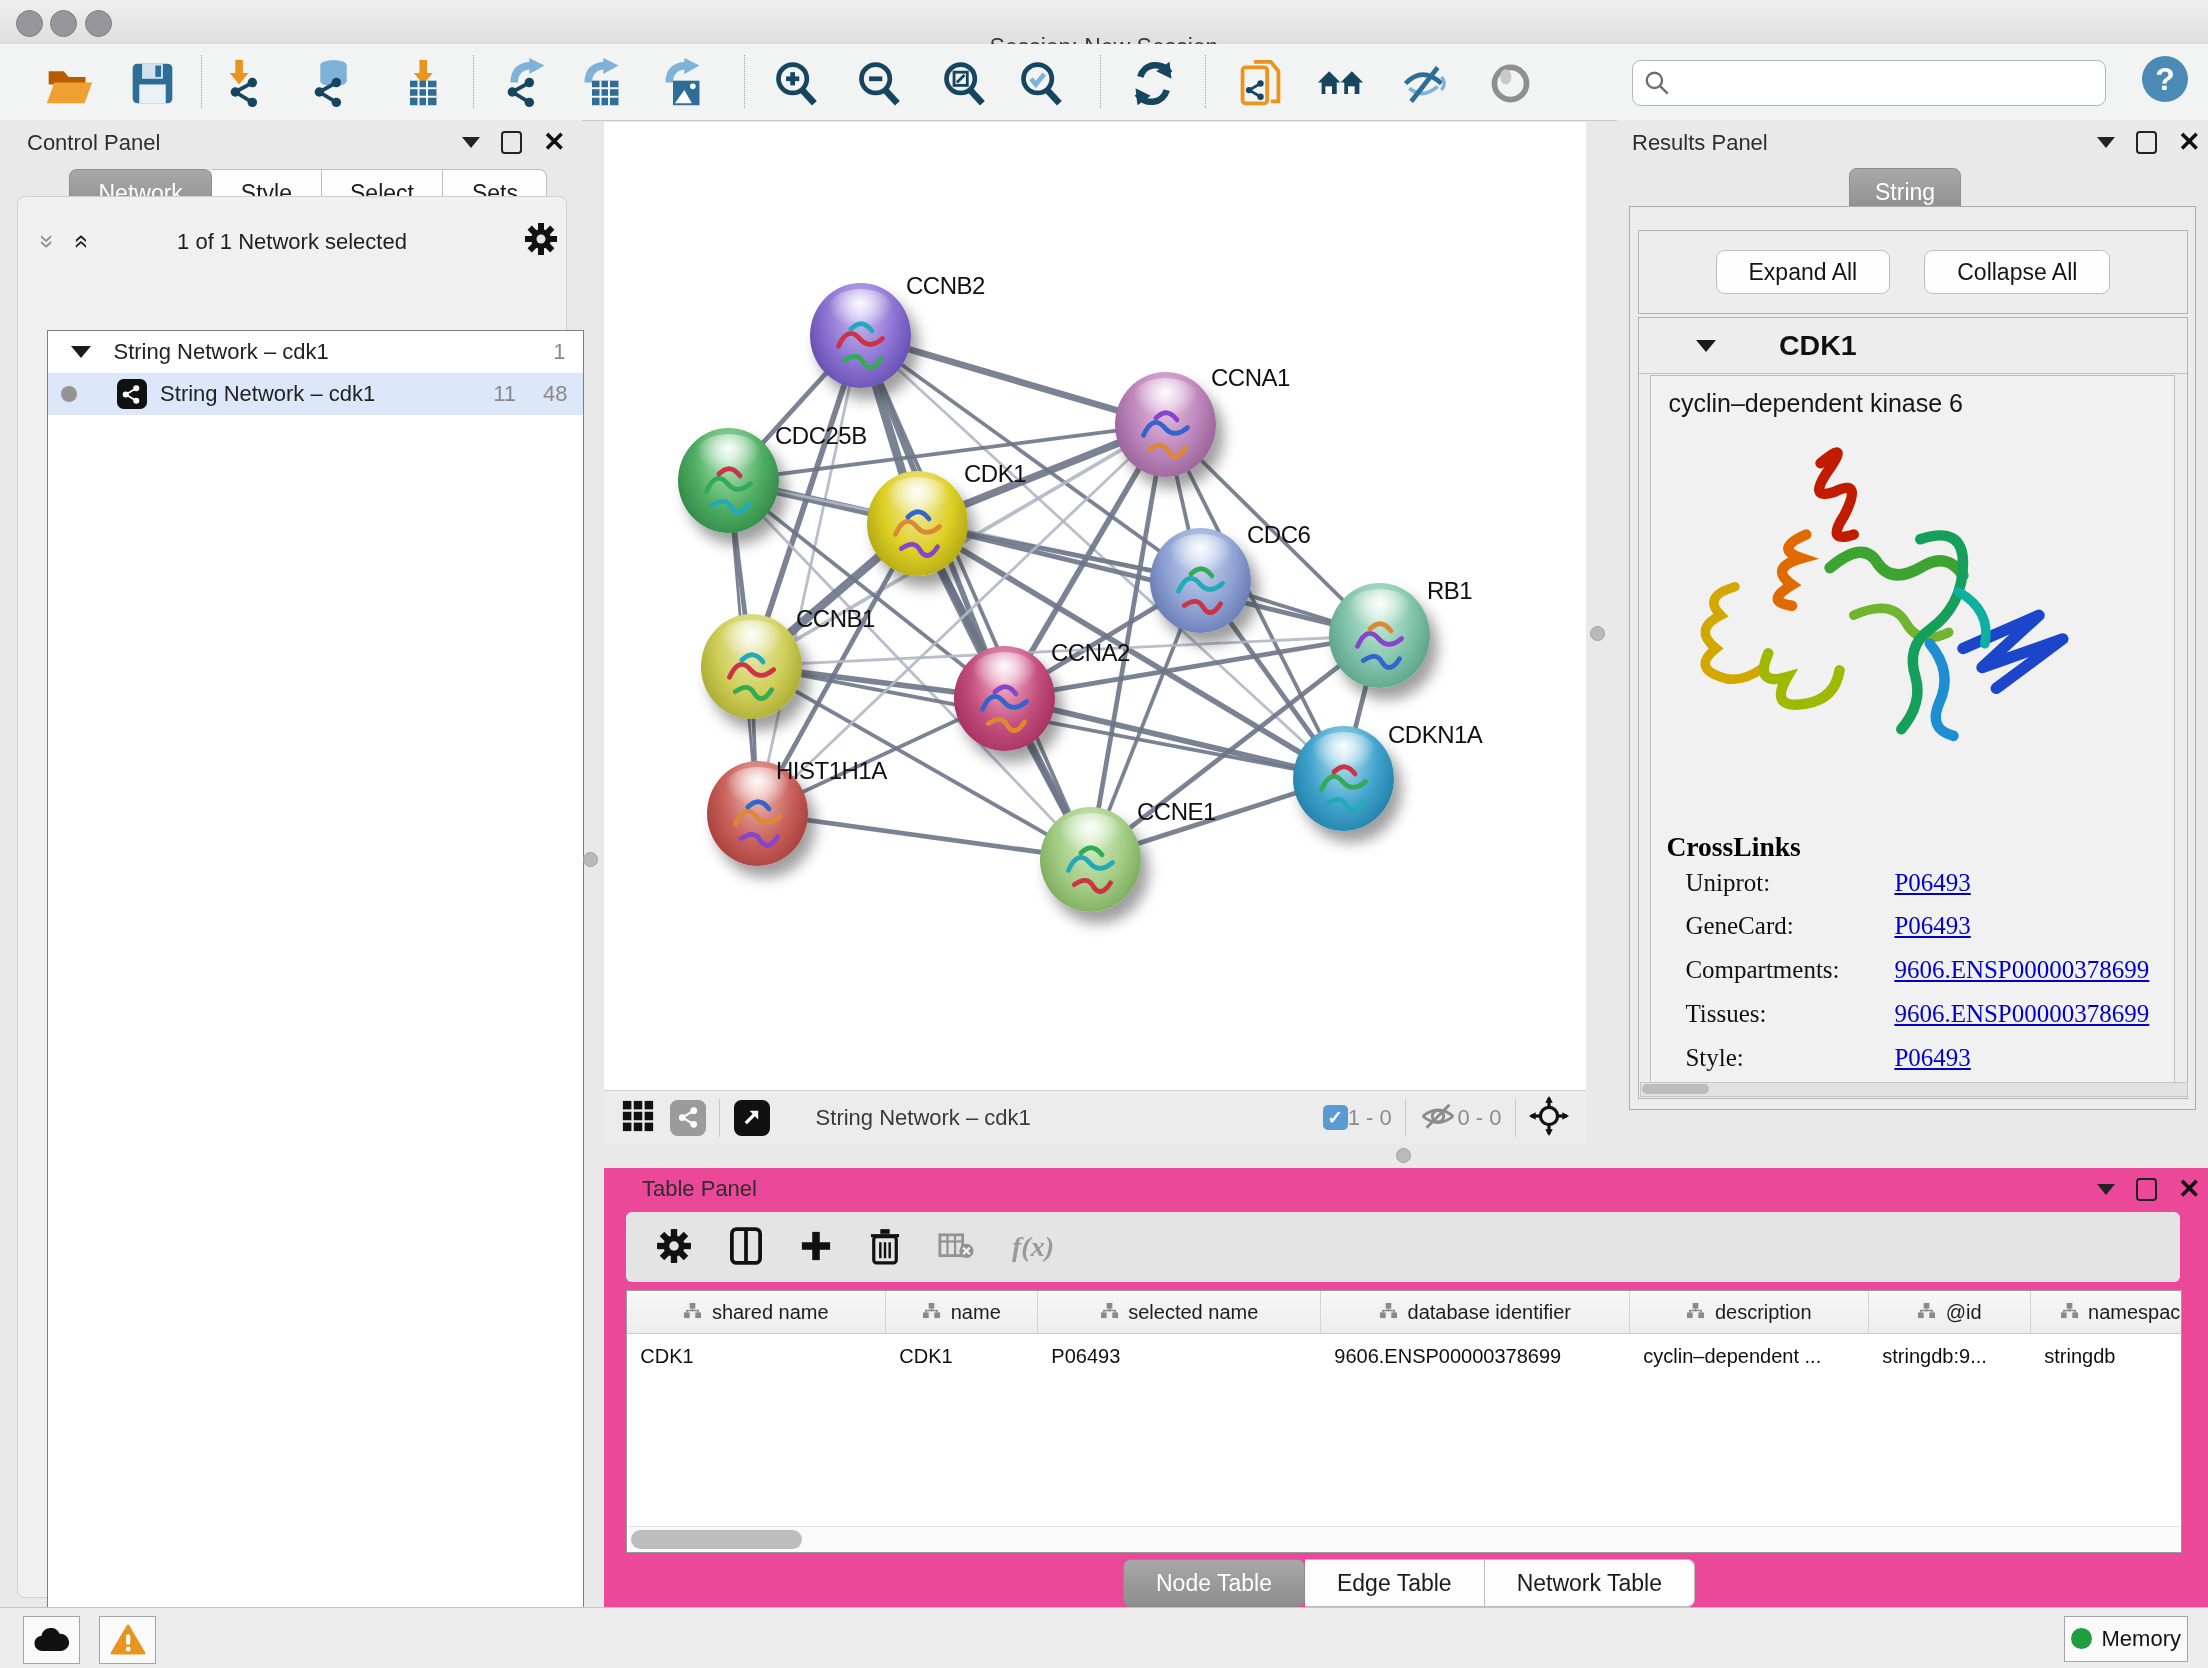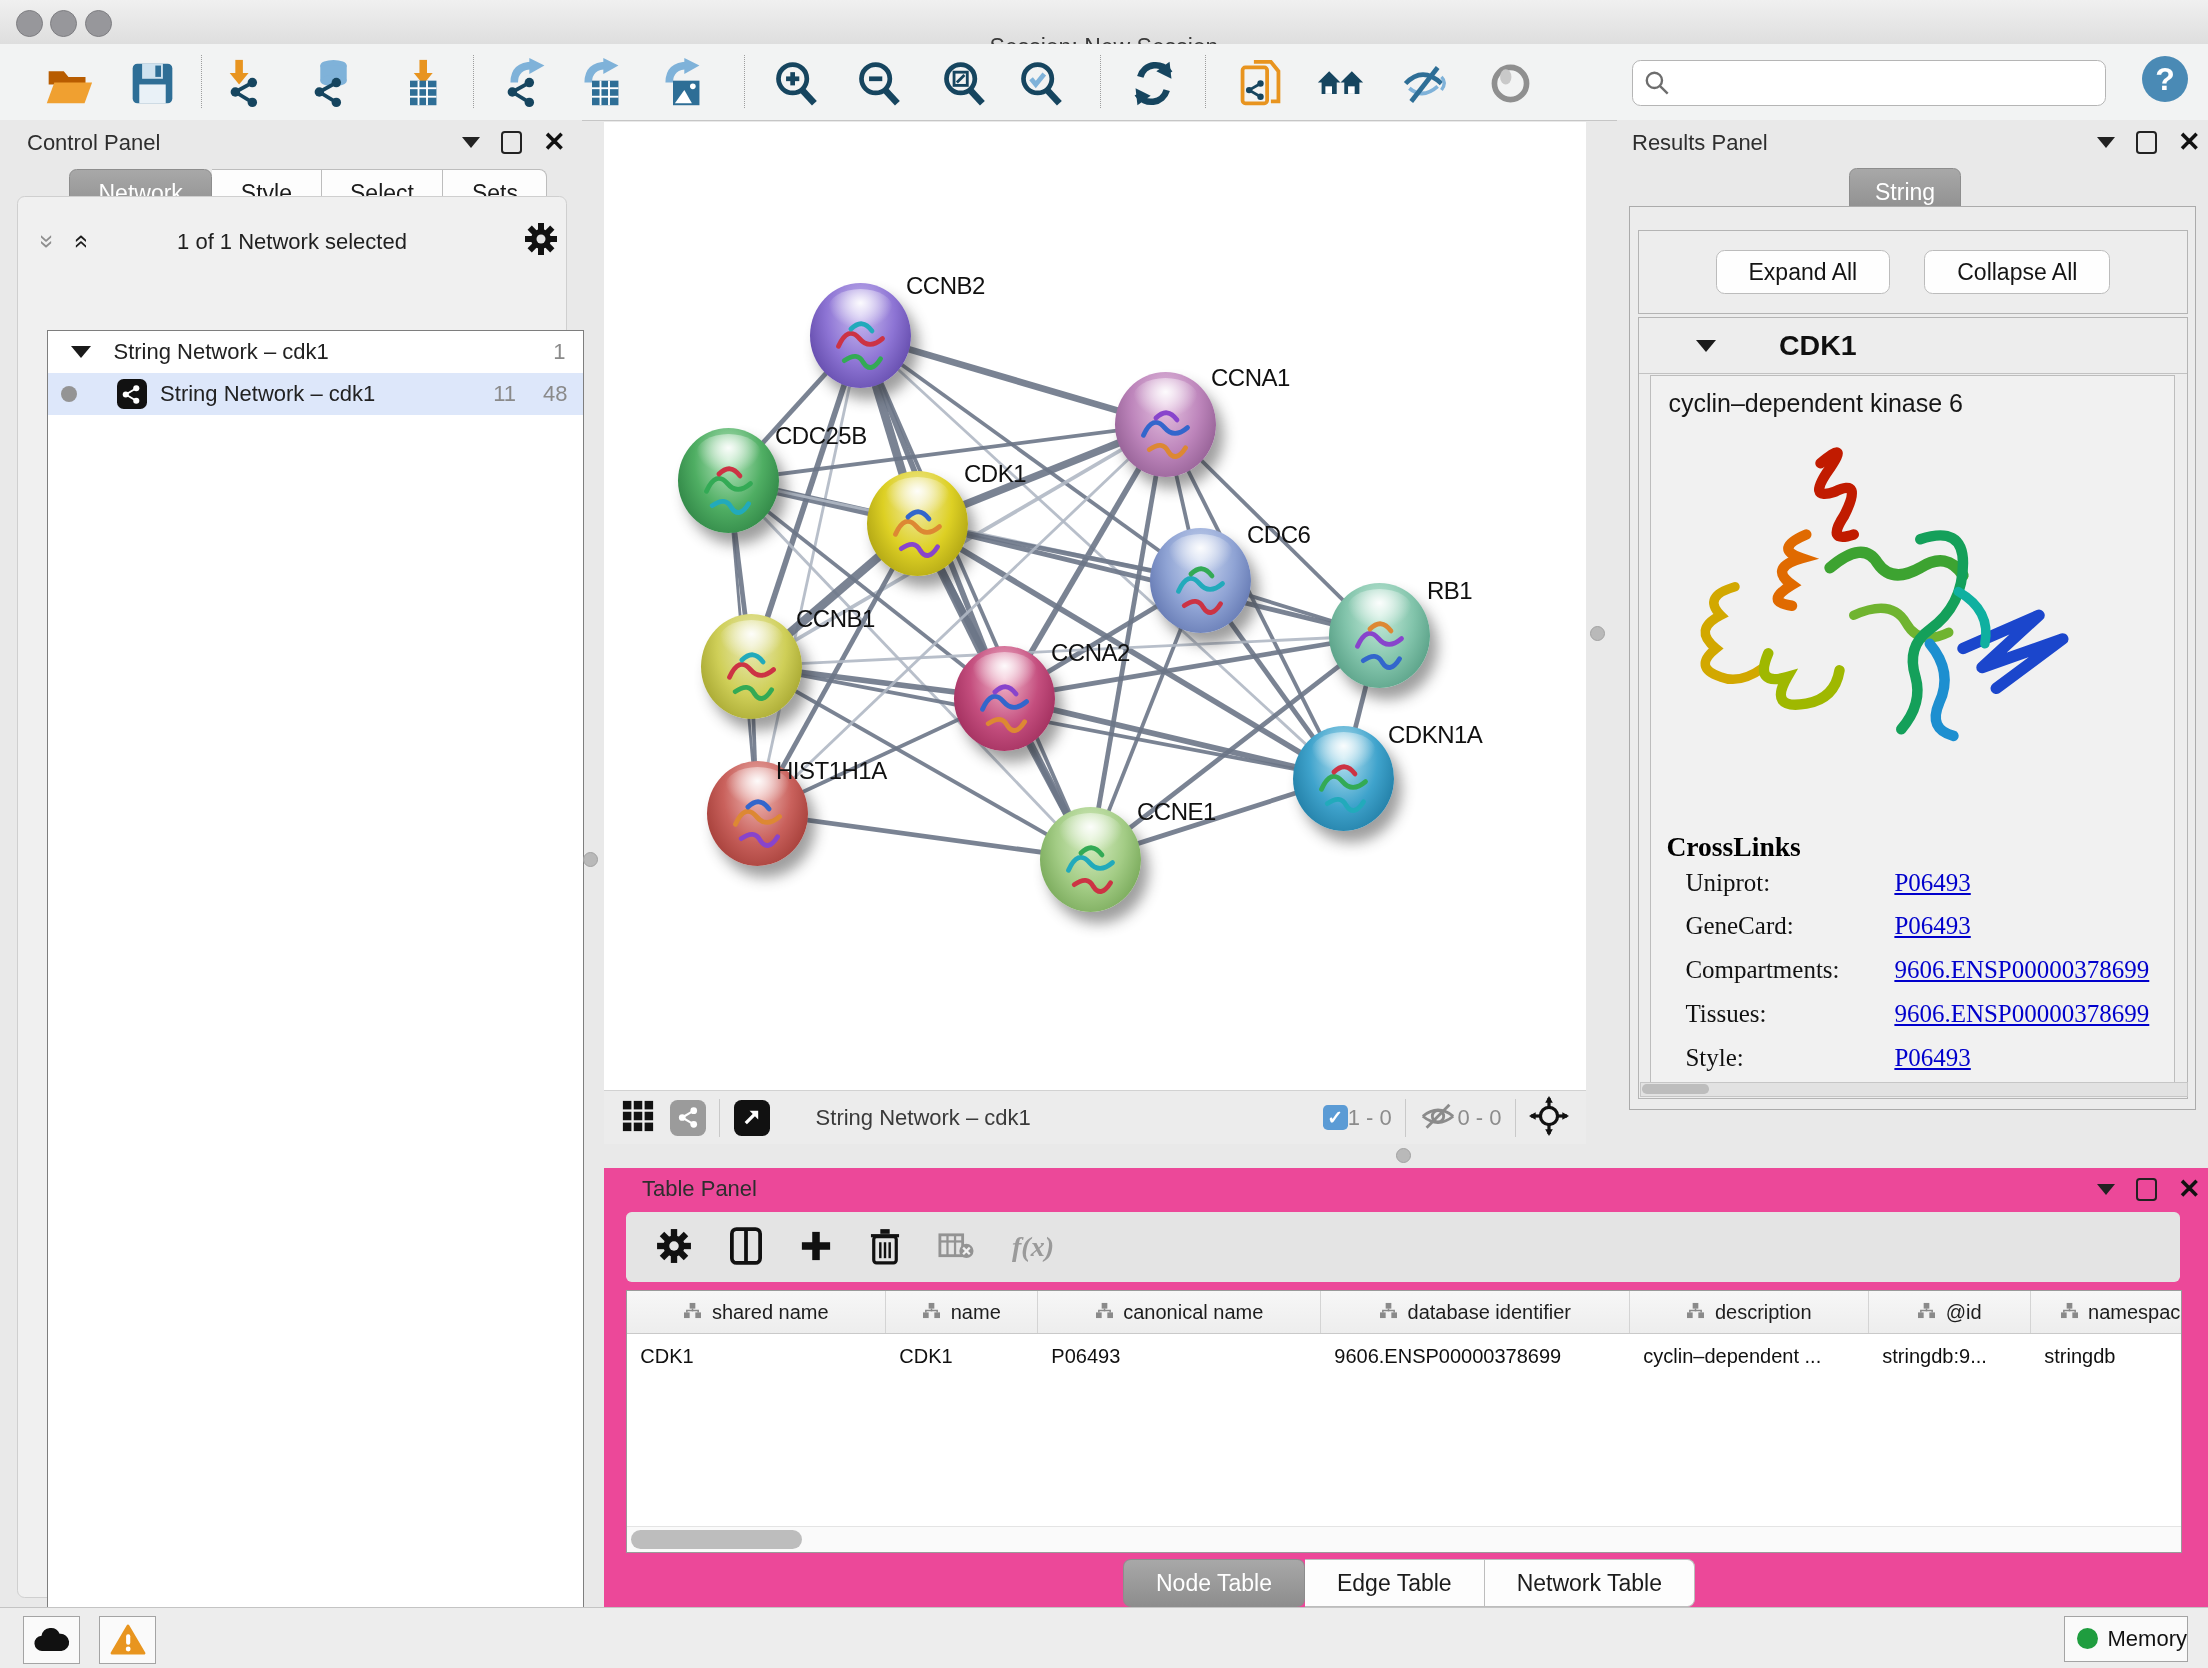--- a/index.html
+++ b/index.html
@@ -91,21 +91,21 @@
   #nt-row{display:flex;height:44px;}
   .nt-cell{display:flex;align-items:center;font-size:20px;color:#101010;padding-left:13.3px;box-sizing:border-box;
            overflow:hidden;white-space:nowrap;flex:none;}
   #nt-hscroll{position:absolute;left:0;bottom:0;width:100%;height:25px;background:#fafafa;border-top:1px solid #e4e4e4;}
   #nt-hthumb{position:absolute;left:3.8px;top:2.9px;width:171px;height:19px;background:#bdbdbd;border-radius:9.5px;}
   
   #status-bar{left:0;top:1607px;width:2208px;height:61px;background:#ededed;border-top:1px solid #c4c4c4;}
   .sb-btn{top:7.6px;width:55px;height:46px;background:#fafafa;border:1.9px solid #a4a4a4;
           display:flex;align-items:center;justify-content:center;}
   #memory-btn{left:2064px;top:7.6px;width:122px;height:44px;background:#fafafa;border:1.9px solid #a4a4a4;
-              display:flex;align-items:center;justify-content:flex-end;gap:9.5px;font-size:22px;color:#111;}
+              display:flex;align-items:center;justify-content:center;gap:9.5px;font-size:22px;color:#111;}
   .mem-dot{width:21px;height:21px;border-radius:50%;background:#1f9d3f;}
   .grayed{opacity:.45;}
   .fx{font-family:"Liberation Serif",serif;font-style:italic;font-size:28px;color:#9a9a9a;font-weight:bold;}
 </style>
 </head>
 <body>
 
 <div id="titlebar" class="abs">
   <div class="tl-dot abs" style="left:16px"></div>
   <div class="tl-dot abs" style="left:50px"></div>
@@ -690,21 +690,21 @@
             </svg></span>
     <span>name</span>
         </div>
         <div class="nt-hcell" style="width: 283px;">
           <span><svg width="19" height="17" viewBox="0 0 20 18">
               <rect x="7" y="1" width="6" height="6" fill="#8a8a8a"></rect>
   <rect x="1" y="11" width="6" height="6" fill="#8a8a8a"></rect>
               <rect x="13" y="11" width="6" height="6" fill="#8a8a8a"></rect>
   <path d="M10 7 v3 M4 11 v-2 h12 v2" fill="none" stroke="#8a8a8a" stroke-width="1.6"></path>
             </svg></span>
-    <span>canonical name</span>
+    <span>selected name</span>
         </div>
         <div class="nt-hcell" style="width: 309px;">
           <span><svg width="19" height="17" viewBox="0 0 20 18">
               <rect x="7" y="1" width="6" height="6" fill="#8a8a8a"></rect>
   <rect x="1" y="11" width="6" height="6" fill="#8a8a8a"></rect>
               <rect x="13" y="11" width="6" height="6" fill="#8a8a8a"></rect>
   <path d="M10 7 v3 M4 11 v-2 h12 v2" fill="none" stroke="#8a8a8a" stroke-width="1.6"></path>
             </svg></span>
     <span>database identifier</span>
         </div>

